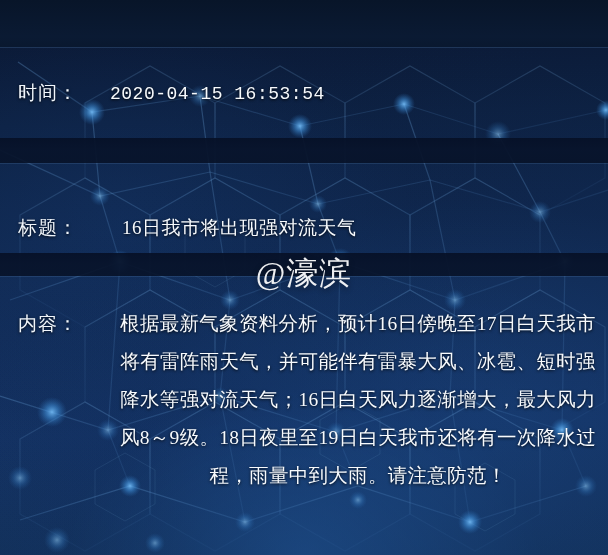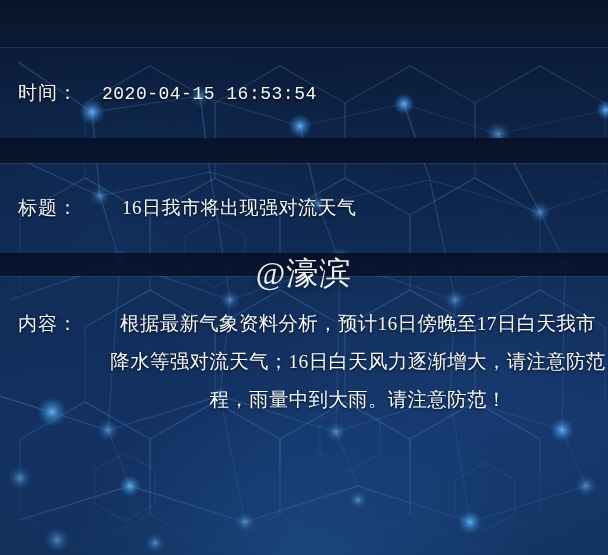--- a/index.html
+++ b/index.html
@@ -44,23 +44,23 @@
     white-space:nowrap;
   }
   #page-title {
     position:absolute; left:14px; top:6px;
     font-size:23px; font-weight:bold; letter-spacing:2px;
     color:#53dbea;
     text-shadow:0 0 7px rgba(60,200,225,0.85), 0 0 16px rgba(40,160,200,0.55), 0 1px 2px rgba(0,0,0,0.6);
   }
   #time-row  { top:80px; }
   #time-row .lbl { margin-left:18px; }
-  #time-row .val { margin-left:24px; font-family:"Liberation Mono","DejaVu Sans Mono",monospace; font-size:18px; letter-spacing:0.5px; }
+  #time-row .val { margin-left:32px; font-family:"Liberation Mono","DejaVu Sans Mono",monospace; font-size:18px; letter-spacing:0.5px; }
   #title-row { top:195px; }
-  #title-row .lbl { margin-left:18px; }
+  #title-row .lbl { margin-left:18px;margin-top:20px; }
   #title-row .val { margin-left:44px; }
 
   
   #watermark {
     position:absolute; left:0; top:252px; width:608px;
     text-align:center;
     font-size:32px; color:#ffffff;
     opacity:0.93;
     text-shadow:0 2px 6px rgba(0,0,0,0.55);
     z-index:5;
@@ -197,18 +197,20 @@
     <span class="lbl">标题：</span>
     <span class="val">16日我市将出现强对流天气</span>
   </div>
 
   <div id="watermark">@濠滨</div>
 
   <div id="content-block">
     <div id="content-label">内容：</div>
     <div id="content-lines">
       <div class="cline">根据最新气象资料分析，预计16日傍晚至17日白天我市</div>
-      <div class="cline">降水等强对流天气；16日白天风力逐渐增大，请注意防范</div>
+      <div class="cline">将有雷阵雨天气，并可能伴有雷暴大风、冰雹、短时强</div>
+      <div class="cline">降水等强对流天气；16日白天风力逐渐增大，最大风力</div>
+      <div class="cline">风8～9级。18日夜里至19日白天我市还将有一次降水过</div>
       <div class="cline">程，雨量中到大雨。请注意防范！</div>
     </div>
   </div>
 
 </div>
 
 </body></html>

